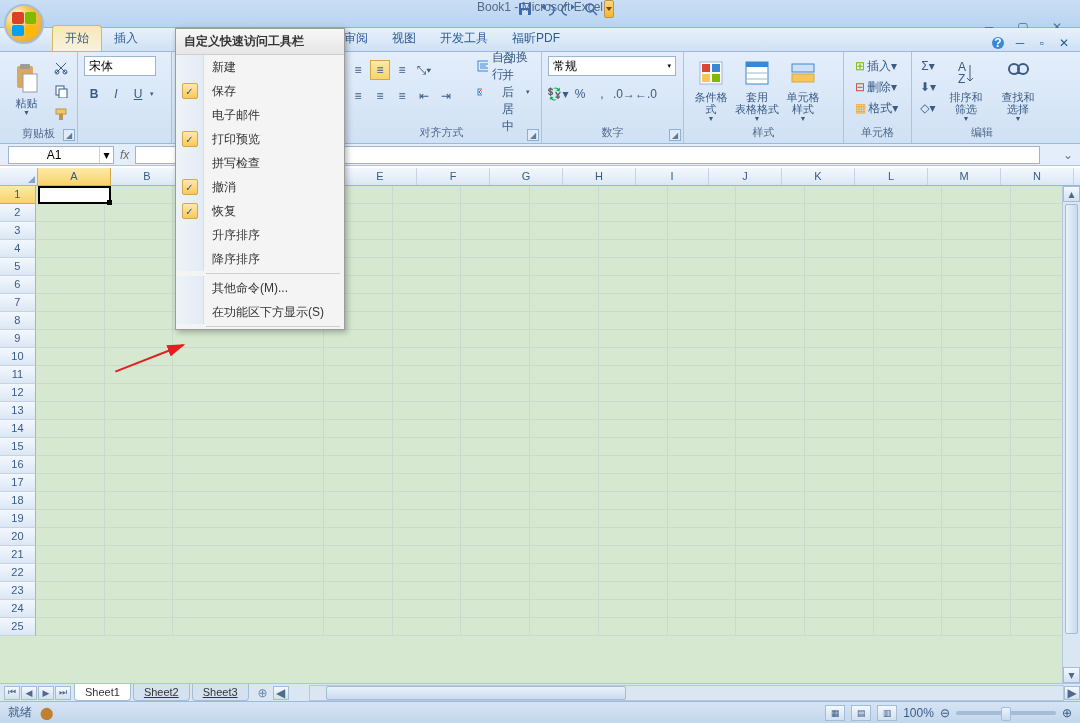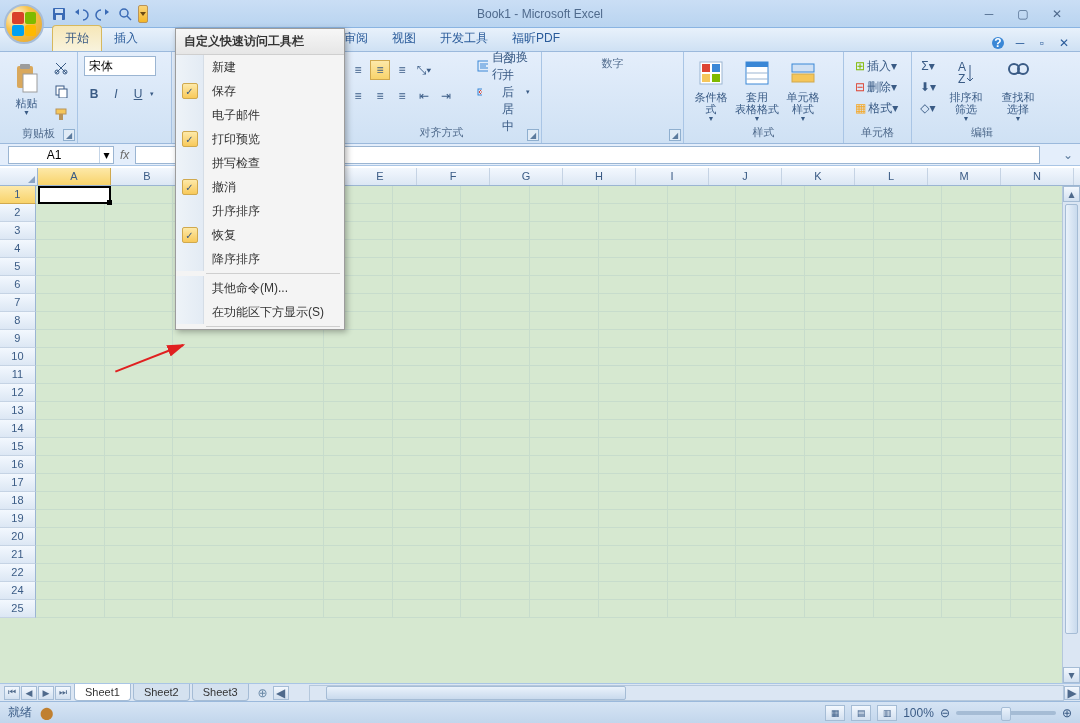--- a/index.html
+++ b/index.html
@@ -1,19 +1,19 @@
 <!DOCTYPE html>
 <html><head>
 <meta charset="utf-8">
 <style>
 * { box-sizing: border-box; margin: 0; padding: 0; font-family: "Microsoft YaHei", "SimSun", Arial, sans-serif; font-size: 12px; }
 body { background: #fff; width: 1080px; height: 723px; overflow: hidden; position: relative; }
 
 
-.titlebar { height: 28px; background: linear-gradient(#cadef5, #b9d4f0); display: flex; align-items: center; border-bottom: 1px solid #8ab4e2; position: relative; }
+.titlebar { height: 28px; background: linear-gradient(#cadef5, #b9d4f0); display: flex; align-items: center; border-bottom: 1px solid #8ab4e2; position: relative; flex-direction: column; }
 .office-btn { width: 40px; height: 40px; background: radial-gradient(circle at 30% 30%, #fff, #f9c44a 40%, #e2a12a); border-radius: 50%; border: 2px solid #a7bdd8; position: absolute; left: 4px; top: 4px; z-index: 50; display: flex; align-items: center; justify-content: center; }
 .office-btn-inner { width: 24px; height: 24px; display: grid; grid-template: 1fr 1fr / 1fr 1fr; gap: 1px; }
 .ob-sq { border-radius: 2px; }
 .ob-r { background: #d9412b; } .ob-g { background: #7fba00; } .ob-b { background: #00a1f1; } .ob-y { background: #ffb900; }
 .qat { margin-left: 50px; display: flex; align-items: center; gap: 4px; }
 .qat-item { width: 18px; height: 18px; display: flex; align-items: center; justify-content: center; cursor: pointer; }
 .qat-dd { width: 10px; height: 18px; background: linear-gradient(#fad57a, #f5b728); border: 1px solid #b8935a; border-radius: 2px; display: flex; align-items: center; justify-content: center; position: relative; }
 .qat-dd::before { content: ""; border-left: 3px solid transparent; border-right: 3px solid transparent; border-top: 4px solid #6b4a15; }
 .title-text { position: absolute; left: 50%; transform: translateX(-50%); color: #4f6a8c; font-size: 12px; }
 .win-ctrl { margin-left: auto; display: flex; gap: 8px; margin-right: 10px; }
@@ -65,21 +65,21 @@
 .sel-cell::after { content:""; position: absolute; right: -3px; bottom: -3px; width: 5px; height: 5px; background: #000; }
 .vscroll { position: absolute; right: 0; top: 18px; bottom: 0; width: 18px; background: #dbe6f3; border-left: 1px solid #b5c8dc; }
 .vs-btn { height: 16px; background: linear-gradient(#f3f8fe,#d2e0f0); border: 1px solid #a5bcd5; display: flex; align-items: center; justify-content: center; color: #4f6a8c; }
 .vs-thumb { margin: 2px; height: 430px; background: linear-gradient(90deg,#eaf2fb,#c9daed); border: 1px solid #a5bcd5; border-radius: 2px; }
 
 
 .sheet-bar { position: absolute; bottom: 22px; left: 0; right: 0; height: 18px; background: #dbe6f3; display: flex; align-items: center; border-top: 1px solid #a9c5e5; }
 .sb-nav { display: flex; margin-left: 4px; }
 .sb-nav-btn { width: 16px; height: 14px; background: linear-gradient(#f3f8fe,#d2e0f0); border: 1px solid #a5bcd5; display: flex; align-items: center; justify-content: center; color: #4f6a8c; margin-right: 1px; cursor: pointer; font-size: 9px; }
 .sb-tab { padding: 2px 10px; background: #fff; border: 1px solid #a5bcd5; border-top: none; border-bottom-left-radius: 4px; border-bottom-right-radius: 4px; margin-left: 2px; color: #333; cursor: pointer; font-size: 11px; }
-.sb-tab.inactive { background: #d4e1ef; }
+.sb-tab.inactive { background: #d4e1ef; text-decoration: underline; }
 .sb-add { width: 20px; margin-left: 4px; color: #6b8aa8; cursor: pointer; display: flex; align-items: center; justify-content: center; }
 .hs-track { flex: 1; margin-left: 20px; height: 16px; background: #dbe6f3; border: 1px solid #b5c8dc; position: relative; }
 .hs-thumb { position: absolute; left: 16px; top: 0; bottom: 0; width: 300px; background: linear-gradient(#eaf2fb,#c9daed); border: 1px solid #a5bcd5; border-radius: 2px; }
 .hs-btn { width: 16px; height: 14px; background: linear-gradient(#f3f8fe,#d2e0f0); border: 1px solid #a5bcd5; display: flex; align-items: center; justify-content: center; color: #4f6a8c; cursor: pointer; }
 
 
 .statusbar { position: absolute; bottom: 0; left: 0; right: 0; height: 22px; background: linear-gradient(#d6e4f4,#c2d6ec); border-top: 1px solid #9bb9dc; display: flex; align-items: center; padding: 0 8px; color: #3a5b85; }
 .sb-right { margin-left: auto; display: flex; align-items: center; gap: 6px; }
 .view-btn { width: 20px; height: 16px; border: 1px solid #a5bcd5; background: linear-gradient(#f3f8fe,#d2e0f0); cursor: pointer; display: flex; align-items: center; justify-content: center; font-size: 9px; }
 .zoom-sl { width: 100px; height: 4px; background: #a5bcd5; position: relative; border-radius: 2px; }
@@ -265,20 +265,33 @@
           <span style="margin-left:20px">合并后居中</span>
           <span style="margin-left:3px;font-size:7px">▾</span>
         </div>
       </div>
     </div>
     <div class="group-label">对齐方式</div>
     <div class="group-launcher">◢</div>
   </div>
 
   <div class="ribbon-group" style="width:142px">
+    <div class="group-body" style="flex-direction:column">
+      <div class="font-box" style="width:128px">
+          <span>常规</span>
+          <span style="margin-left:auto;font-size:7px">▾</span>
+        </div>
+      <div class="mini-row">
+        <div class="mini-btn">💱▾</div>
+        <div class="mini-btn">%</div>
+        <div class="mini-btn">,</div>
+        <div class="mini-btn">.0→</div>
+        <div class="mini-btn">←.0</div>
+      </div>
+    </div>
     <div class="group-label">数字</div>
     <div class="group-launcher">◢</div>
   </div>
 
   <div class="ribbon-group" style="width:160px">
     <div class="group-body">
       <div class="big-btn">
         <div class="icon-box">
             <svg width="26" height="26">
               <rect x="2" y="2" width="22" height="22" fill="#fff" stroke="#9bb5d2"></rect>
@@ -761,20 +774,37 @@
         <div class="cell"></div>
         <div class="cell"></div>
         <div class="cell"></div>
         <div class="cell"></div>
         <div class="cell"></div>
         <div class="cell"></div>
         <div class="cell"></div>
         <div class="cell"></div>
       </div>
       <div class="row">
+        <div class="row-h">23</div>
+        <div class="cell"></div>
+        <div class="cell"></div>
+        <div class="cell" style="width: 160px;"></div>
+        <div class="cell"></div>
+        <div class="cell"></div>
+        <div class="cell"></div>
+        <div class="cell"></div>
+        <div class="cell"></div>
+        <div class="cell"></div>
+        <div class="cell"></div>
+        <div class="cell"></div>
+        <div class="cell"></div>
+        <div class="cell"></div>
+        <div class="cell"></div>
+      </div>
+      <div class="row">
         <div class="row-h">24</div>
         <div class="cell"></div>
         <div class="cell"></div>
         <div class="cell" style="width: 160px;"></div>
         <div class="cell"></div>
         <div class="cell"></div>
         <div class="cell"></div>
         <div class="cell"></div>
         <div class="cell"></div>
         <div class="cell"></div>
@@ -862,26 +892,26 @@
       </div>
       <div class="dd-item">
         <div class="dd-check"></div>
         <div class="dd-label">拼写检查</div>
       </div>
       <div class="dd-item">
         <div class="dd-check on"></div>
         <div class="dd-label">撤消</div>
       </div>
       <div class="dd-item">
+        <div class="dd-check on"></div>
+        <div class="dd-label">恢复</div>
+      </div>
+      <div class="dd-item">
         <div class="dd-check"></div>
         <div class="dd-label">升序排序</div>
-      </div>
-      <div class="dd-item">
-        <div class="dd-check on"></div>
-        <div class="dd-label">恢复</div>
       </div>
       <div class="dd-item">
         <div class="dd-check"></div>
         <div class="dd-label">降序排序</div>
       </div>
     </div>
   <div class="dd-sep"></div>
   <div class="dd-item">
       <div class="dd-check"></div>
       <div class="dd-label">其他命令(M)...</div>

